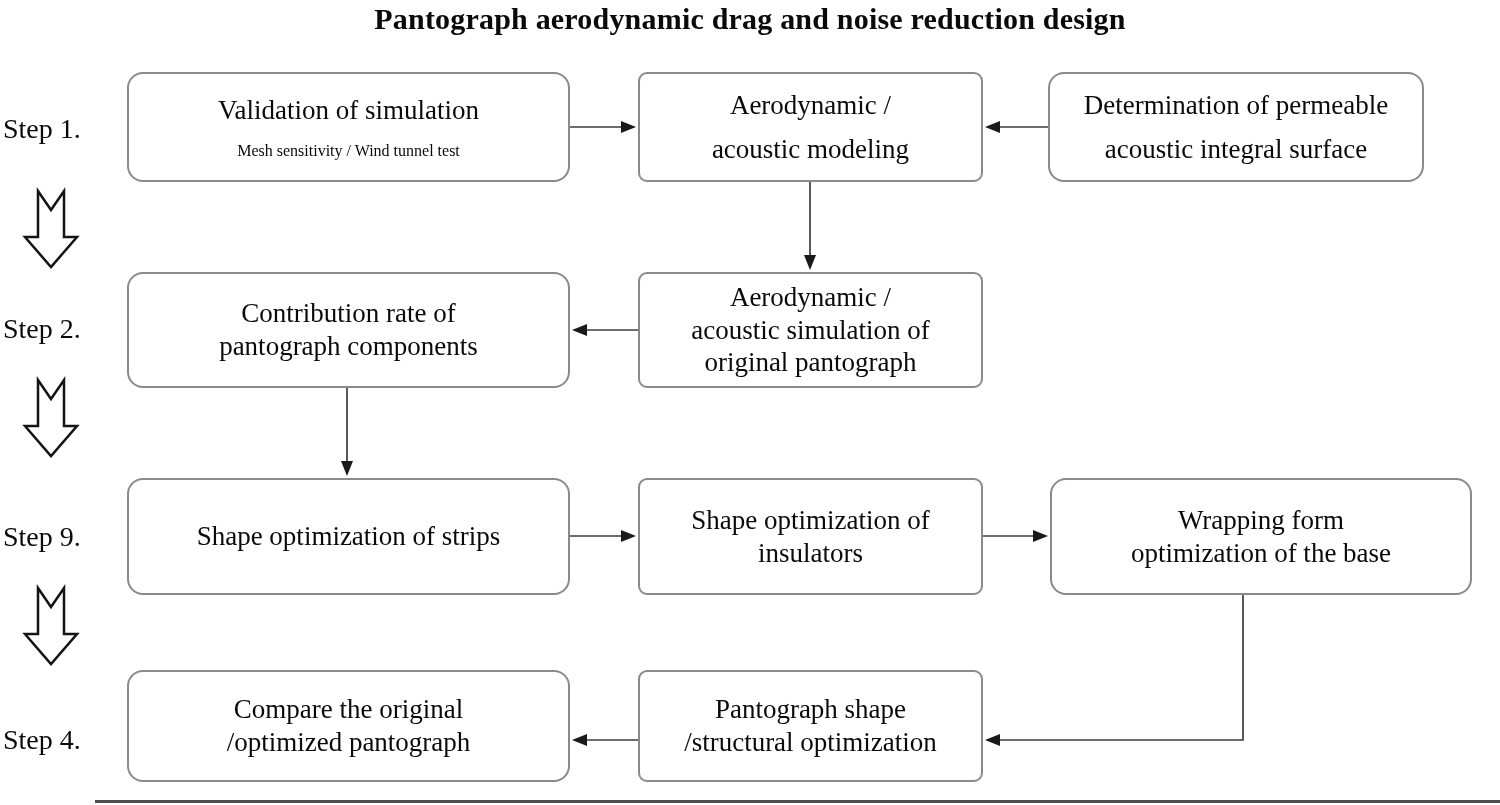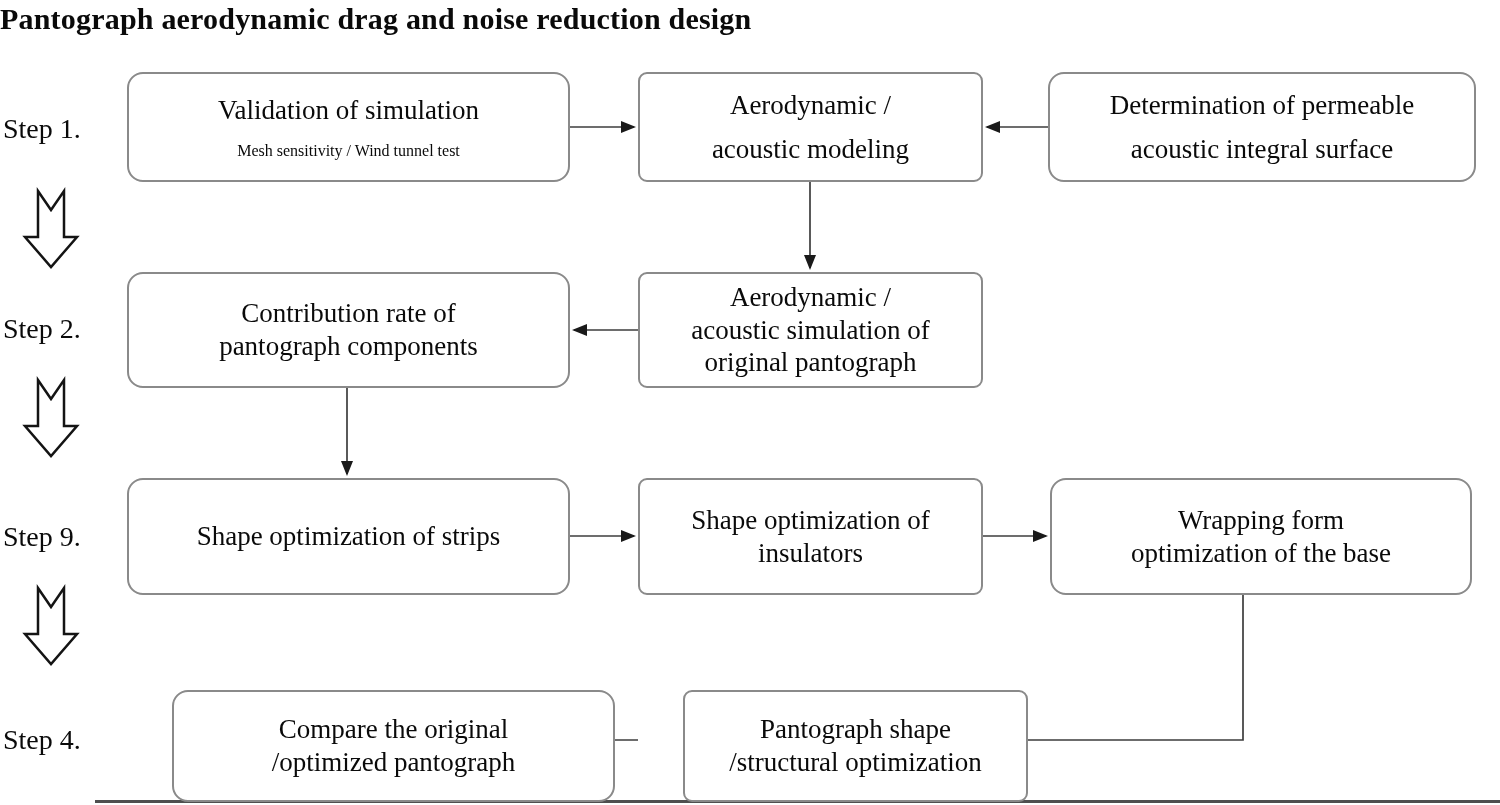--- a/index.html
+++ b/index.html
@@ -6,21 +6,21 @@
   #canvas{
     position:relative;
     width:1500px;height:805px;
     background:#ffffff;
     font-family:"Liberation Serif","DejaVu Serif",serif;
     color:#0a0a0a;
     overflow:hidden;
   }
   #title{
     position:absolute;left:0;top:2px;width:1500px;
-    text-align:left;
+    text-align:center;
     font-size:30px;font-weight:bold;
     letter-spacing:0.2px;
   }
   .node{
     position:absolute;
     background:#ffffff;
     border:2px solid #8a8a8a;
     border-radius:16px;
     display:flex;flex-direction:column;
     justify-content:center;align-items:center;
@@ -37,24 +37,24 @@
   }
   #connectors{position:absolute;left:0;top:0;z-index:1;}
   #bottom-rule{
     position:absolute;left:95px;top:800px;width:1405px;height:3px;
     background:#4f4f4f;z-index:0;
   }
   
   .r1{top:72px;height:110px;gap:11px;}
   .r2{top:272px;height:116px;}
   .r3{top:478px;height:117px;}
-  .r4{top:690px;height:112px;margin-left:45px;}
+  .r4{top:670px;height:112px;}
   .c1{left:127px;width:443px;}
   .c2{left:638px;width:345px;border-radius:9px;}
-  .c3a{left:1048px;width:428px;}
+  .c3a{left:1048px;width:376px;}
   .c3b{left:1050px;width:422px;}
 </style>
 </head>
 <body>
 
 <div id="canvas">
 
   <div id="title">Pantograph aerodynamic drag and noise reduction design</div>
 
   <svg id="connectors" width="1500" height="805" viewBox="0 0 1500 805">

